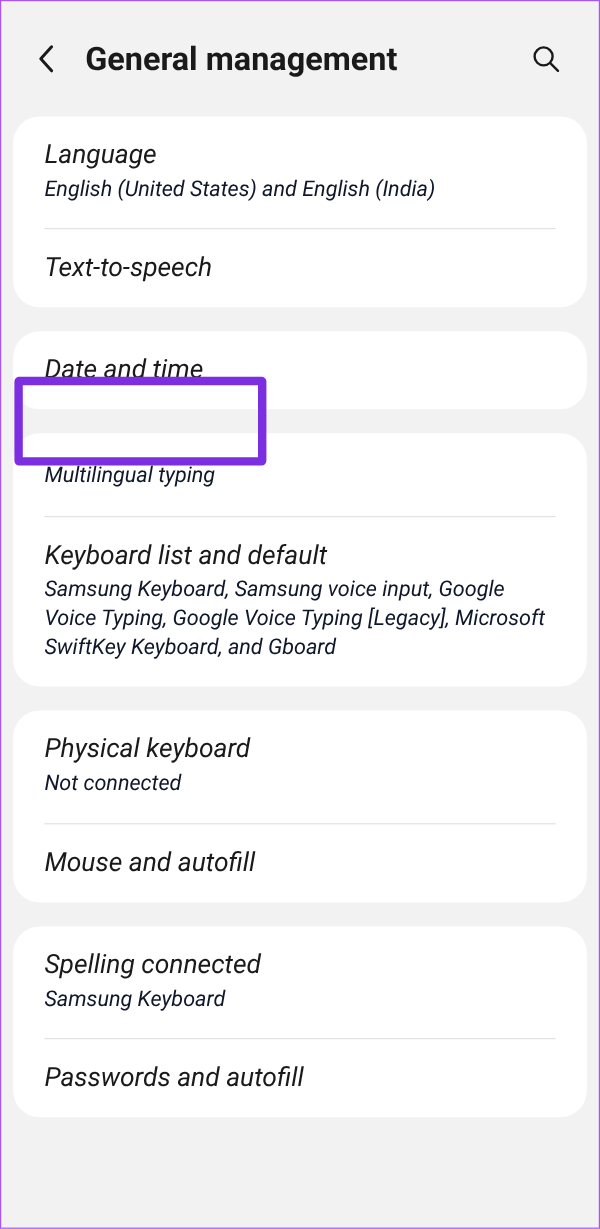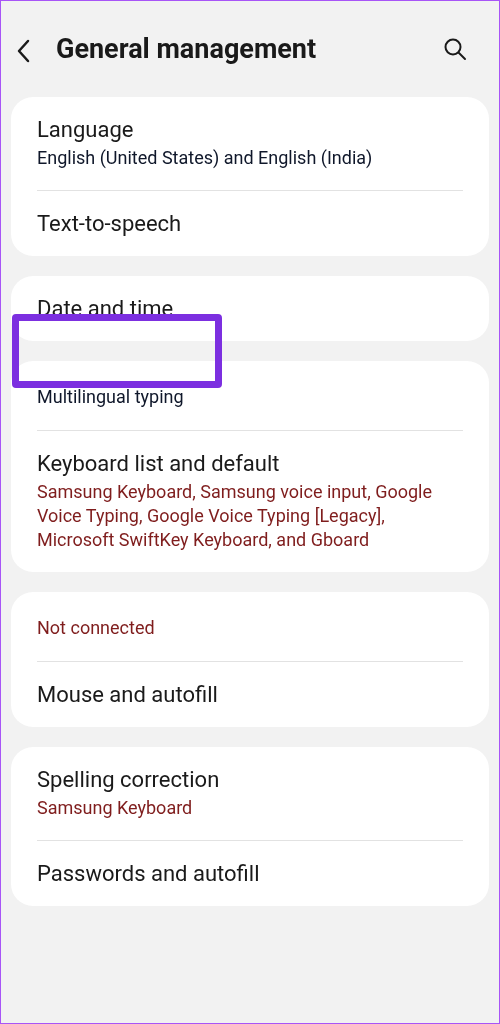--- a/index.html
+++ b/index.html
@@ -6,22 +6,22 @@
     body {
       width: 500px;
       height: 1024px;
       background: #f2f2f2;
       font-family: -apple-system, BlinkMacSystemFont, "Segoe UI", Roboto, sans-serif;
       border: 1px solid #a855f7;
       overflow: hidden;
     }
     .header {
       display: flex;
-      align-items: flex-end;
-      padding: 32px 28px 32px 9px;
+      align-items: center;
+      padding: 32px 28px 32px 24px;
       gap: 18px;
     }
     .back-btn {
       display: flex;
       align-items: center;
       justify-content: center;
       width: 28px;
       height: 28px;
       cursor: pointer;
     }
@@ -43,29 +43,30 @@
     .search-btn svg { width: 24px; height: 24px; }
     .group {
       background: #fff;
       border-radius: 22px;
       margin: 0 10px 20px 10px;
       overflow: hidden;
     }
     .item {
       padding: 20px 26px;
       cursor: pointer;
+      font-style: italic;
     }
     .item-title {
       font-size: 22px;
       color: #1a1a1a;
       font-weight: 400;
     }
     .item-sub {
       font-size: 18px;
-      color: #7f1d1d;
+      color: #0f172a;
       margin-top: 4px;
       line-height: 1.35;
     }
     .item-sub.linked { color: #0f172a; }
     .divider {
       height: 1px;
       background: #e2e2e2;
       margin: 0 26px;
     }
     .highlight-box {
@@ -116,31 +117,32 @@
   </div>
   <div class="divider"></div>
   <div class="item">
     <div class="item-title">Keyboard list and default</div>
     <div class="item-sub">Samsung Keyboard, Samsung voice input, Google Voice Typing, Google Voice Typing [Legacy], Microsoft SwiftKey Keyboard, and Gboard</div>
   </div>
 </div>
 
 <div class="group">
   <div class="item">
+    <div class="item-title">Physical keyboard</div>
     <div class="item-sub">Not connected</div>
   </div>
   <div class="divider"></div>
   <div class="item">
     <div class="item-title">Mouse and autofill</div>
   </div>
 </div>
 
 <div class="group">
   <div class="item">
-    <div class="item-title">Spelling correction</div>
+    <div class="item-title">Spelling connected</div>
     <div class="item-sub">Samsung Keyboard</div>
   </div>
   <div class="divider"></div>
   <div class="item">
     <div class="item-title">Passwords and autofill</div>
   </div>
 </div>
 
 <div class="highlight-box" id="hl" style="top: 314px; left: 12px; width: 210px; height: 74px;"></div>
 

